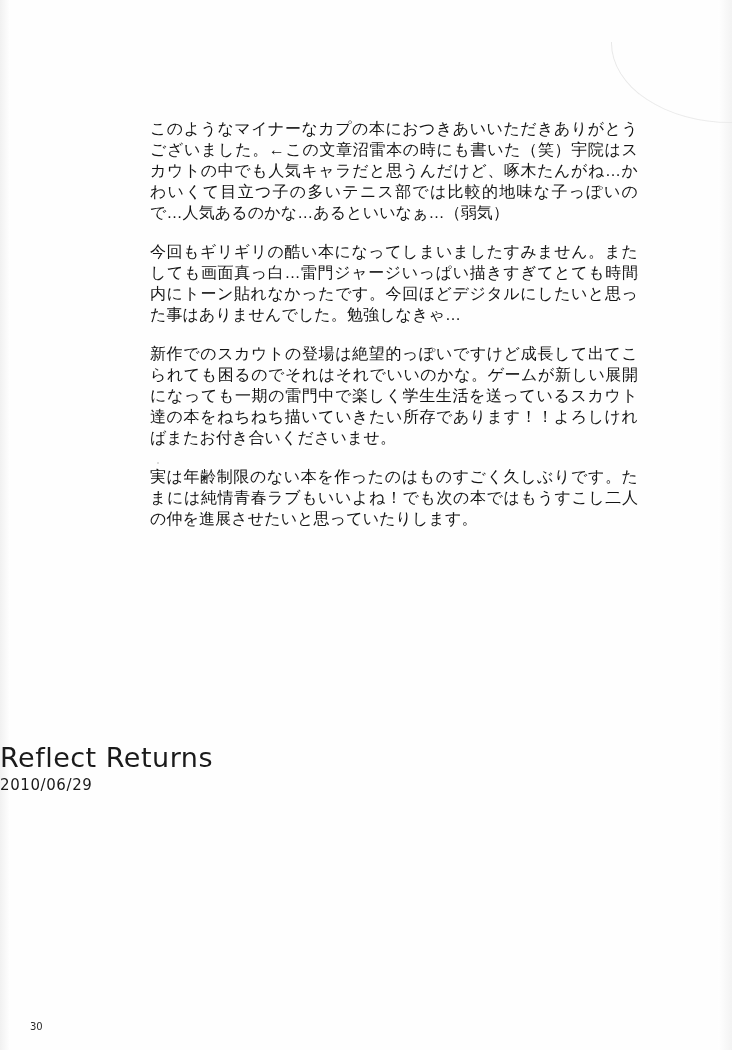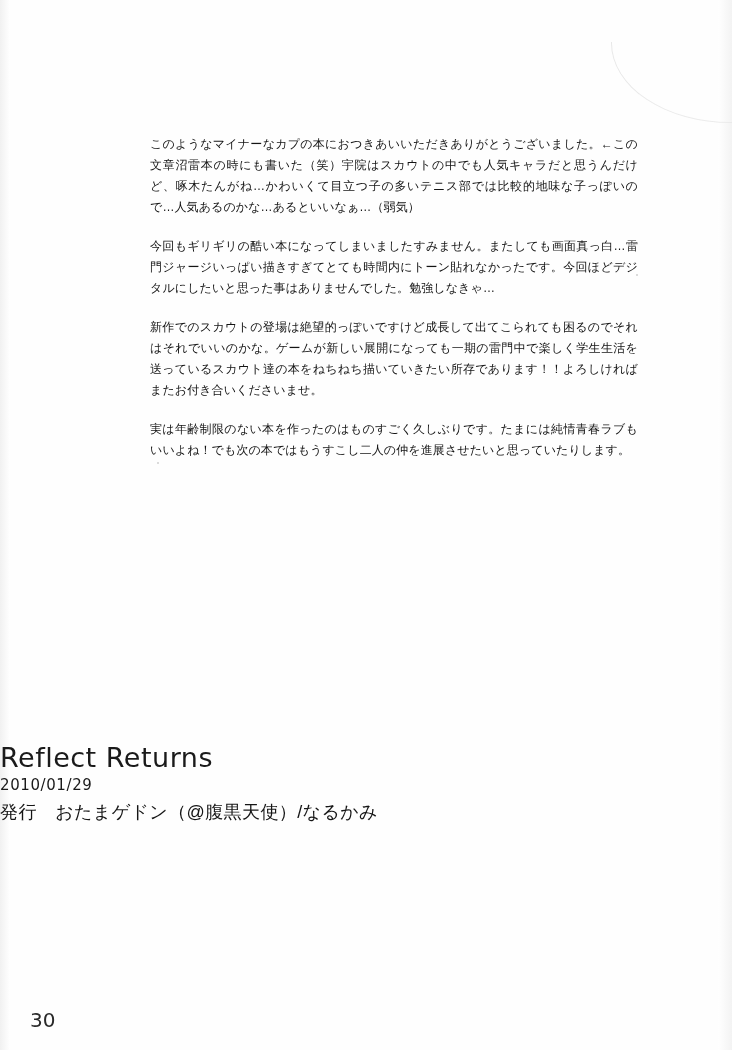--- a/index.html
+++ b/index.html
@@ -50,25 +50,25 @@
   }
 
   
   .afterword {
     position: absolute;
     left: 150px;
     top: 118px;
     width: 488px;
   }
   .para {
-    font-size: 12px;
+    font-size: 16px;
     line-height: 21px;
     letter-spacing: 0.1px;
     text-align: justify;
-    margin: 16px 0 18px 0;
+    margin: 0 0 18px 0;
     color: #141414;
   }
   .para:last-child { margin-bottom: 0; }
 
   
   .colophon {
     position: absolute;
     left: 0;
     right: 0;
     top: 742px;
@@ -103,21 +103,21 @@
     text-decoration: underline;
     text-underline-offset: 2px;
   }
 
   
   .folio {
     position: absolute;
     left: 30px;
     bottom: 18px;
     font-family: "DejaVu Sans", sans-serif;
-    font-size: 20px;
+    font-size: 10px;
     color: #2a2a2a;
   }
 
   
   .speck {
     position: absolute;
     width: 2px; height: 2px;
     background: #cfcfcf;
     border-radius: 50%;
   }
@@ -135,18 +135,17 @@
 
   <div class="afterword">
     <p class="para">このようなマイナーなカプの本におつきあいいただきありがとうございました。←この文章沼雷本の時にも書いた（笑）宇院はスカウトの中でも人気キャラだと思うんだけど、啄木たんがね…かわいくて目立つ子の多いテニス部では比較的地味な子っぽいので…人気あるのかな…あるといいなぁ…（弱気）</p>
     <p class="para">今回もギリギリの酷い本になってしまいましたすみません。またしても画面真っ白…雷門ジャージいっぱい描きすぎてとても時間内にトーン貼れなかったです。今回ほどデジタルにしたいと思った事はありませんでした。勉強しなきゃ…</p>
     <p class="para">新作でのスカウトの登場は絶望的っぽいですけど成長して出てこられても困るのでそれはそれでいいのかな。ゲームが新しい展開になっても一期の雷門中で楽しく学生生活を送っているスカウト達の本をねちねち描いていきたい所存であります！！よろしければまたお付き合いくださいませ。</p>
     <p class="para">実は年齢制限のない本を作ったのはものすごく久しぶりです。たまには純情青春ラブもいいよね！でも次の本ではもうすこし二人の仲を進展させたいと思っていたりします。</p>
   </div>
 
   <div class="colophon">
     <div class="title">Reflect Returns</div>
-    <div class="date">2010/01/29</div>
-    <div class="publisher">発行　おたまゲドン（@腹黒天使）/なるかみ</div>
+    <div class="date">2010/06/29</div>
   </div>
 
   <div class="folio">30</div>
 </div>
 
 </body></html>

